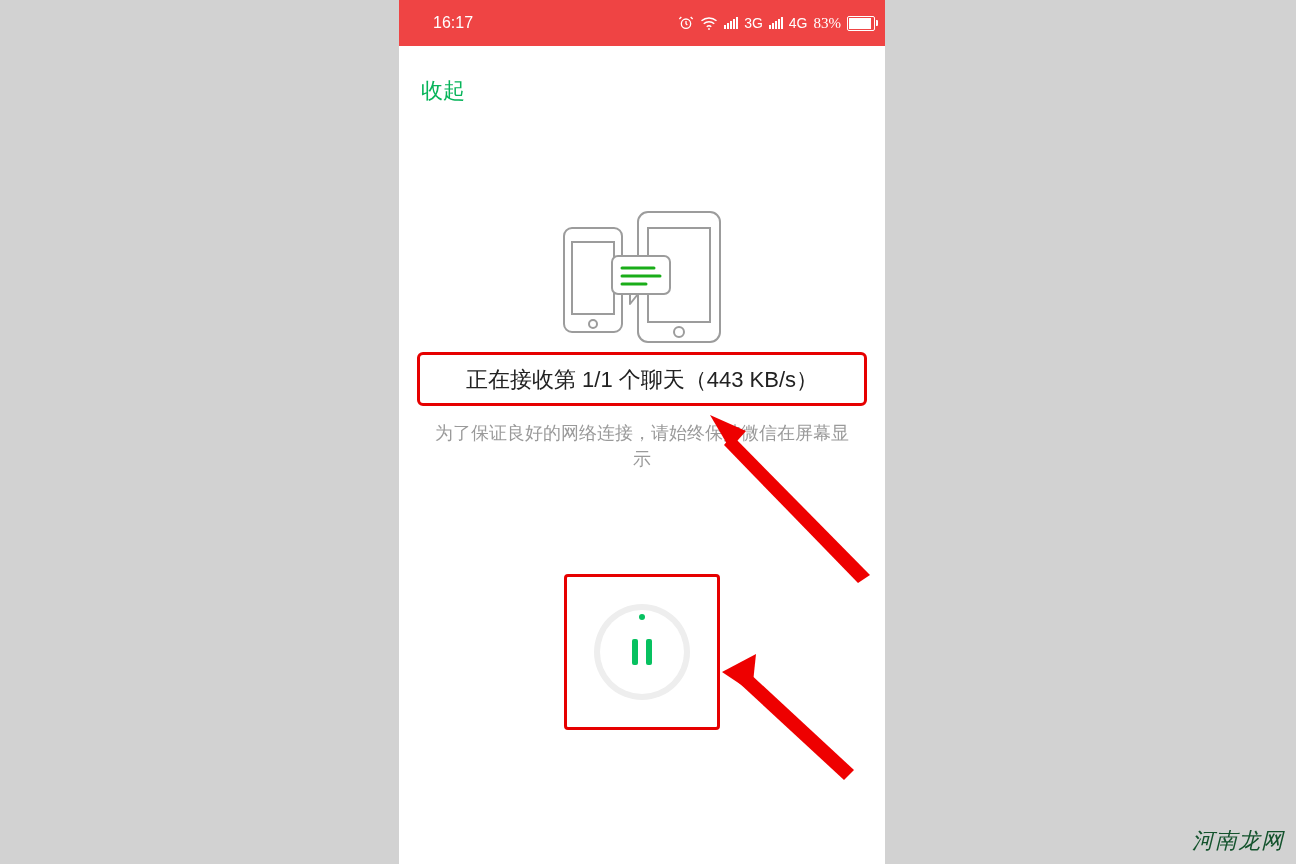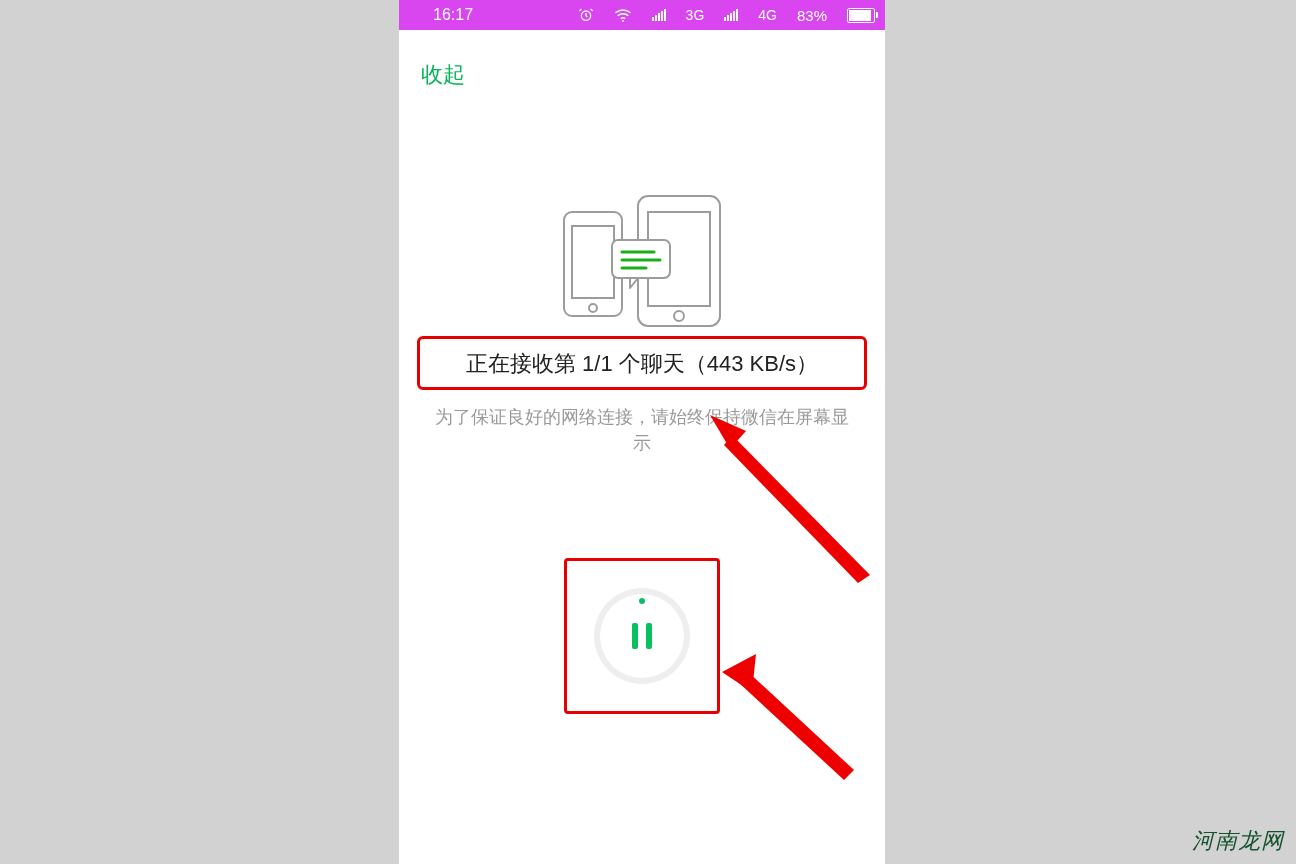--- a/index.html
+++ b/index.html
@@ -18,42 +18,42 @@
     left: 399px;
     top: 0;
     width: 486px;
     height: 864px;
     background: #fff;
     box-sizing: border-box;
   }
 
   
   .statusbar {
-    height: 30px;
-    background: #d946ef;
+    height: 46px;
+    background: #ef4444;
     color: #fff;
     display: flex;
     align-items: center;
     padding: 0 10px;
     font-size: 16px;
     font-weight: 500;
   }
   .statusbar .clock {
     flex: 0 0 auto;
     margin-left: 24px;
   }
   .statusbar .spacer { flex: 1 1 auto; }
   .statusbar .right {
     display: flex;
     align-items: center;
-    gap: 20px;
+    gap: 6px;
   }
   .statusbar svg { display:block; }
   .sig-text { font-size: 14px; }
-  .battery-text { font-size: 15px; }
+  .battery-text { font-size: 15px; font-family: Liberation Serif, serif; }
   .battery {
     width: 26px; height: 13px; border:1.5px solid #fff; border-radius:2px;
     position: relative; display:inline-block;
   }
   .battery::after{
     content:""; position:absolute; right:-4px; top:3px; width:2px; height:6px;
     background:#fff; border-radius:0 1px 1px 0;
   }
   .battery .lvl{
     position:absolute; left:1px; top:1px; bottom:1px; width:83%; background:#fff;

